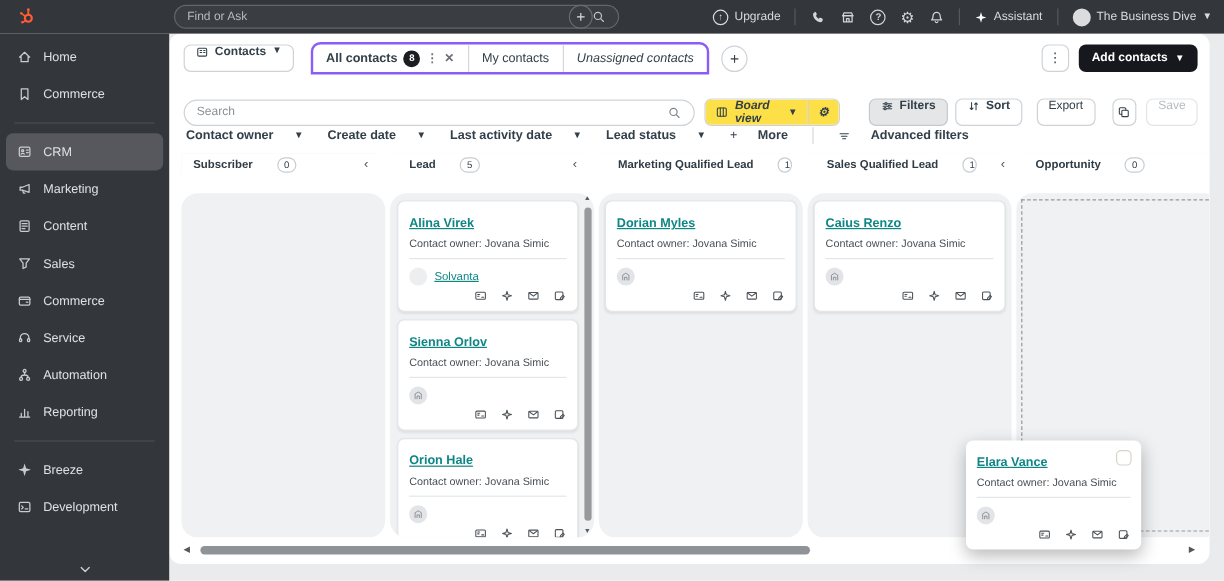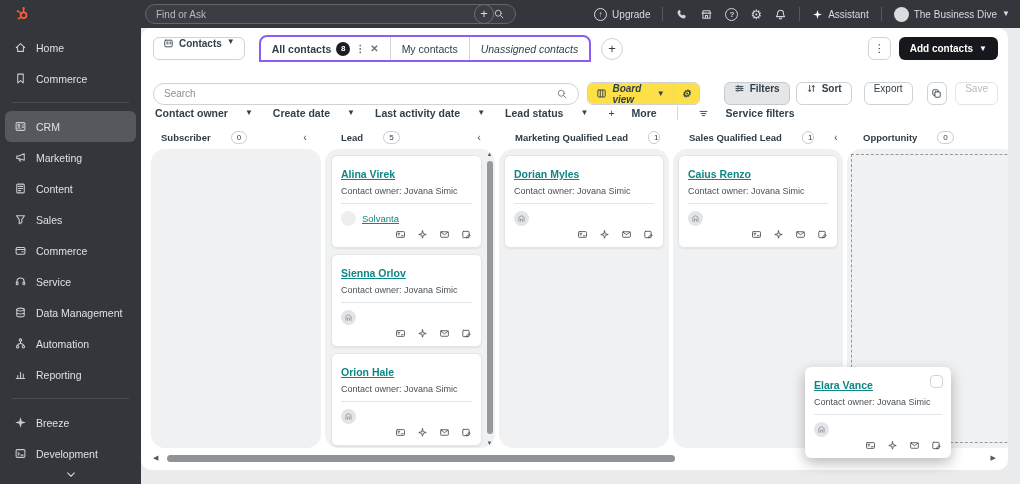--- a/index.html
+++ b/index.html
@@ -84,21 +84,21 @@
   
   .board { position:absolute; left:10px; right:0; top:100px; bottom:22px; display:flex; gap:4px; overflow:hidden; }
   .col { width:170px; flex:none; display:flex; flex-direction:column; }
   .col-head { height:18px; background:#fff; display:flex; align-items:center; gap:20px; padding-left:16px;
     clip-path:polygon(0 0, 162px 0, 170px 50%, 162px 100%, 0 100%, 8px 50%); filter:drop-shadow(0 0 1px #c3c8cc); }
   .col-head.first { clip-path:polygon(0 0, 162px 0, 170px 50%, 162px 100%, 0 100%); padding-left:10px; }
   .col-title { font-size:9.5px; font-weight:bold; color:#2f3b45; white-space:nowrap; }
   .col-count { border:1px solid #c9cdd1; border-radius:8px; background:#fff; font-size:8px; color:#33404a;
     padding:1px 5px; min-width:8px; text-align:center; }
   .col-collapse { margin-left:auto; margin-right:14px; color:#4c5258; font-size:11px; line-height:1; }
-  .col-body { flex:1; margin-top:3px; background:#f0f1f3; border-radius:14px; position:relative; overflow:hidden; }
+  .col-body { flex:1; margin-top:15px; background:#f0f1f3; border-radius:14px; position:relative; overflow:hidden; }
 
   .card { background:#fff; border:1px solid #e3e6e9; border-radius:6px; box-shadow:0 1px 2px rgba(0,0,0,.07);
     margin:6px 13px 6px 6px; padding:8px 9px 5px; position:relative; }
   .col-mql .card, .col-sql .card { margin:6px 5px; }
   .card-name { display:inline-block; color:#0e8686; font-size:10.5px; font-weight:bold; text-decoration:underline; margin-bottom:6px; }
   .card-owner { font-size:9px; color:#4a5056; margin-bottom:7px; }
   .card-div { border-top:1px solid #e4e7e9; margin-bottom:6px; }
   .card-assoc { display:flex; align-items:center; gap:6px; height:16px; }
   .assoc-pill { width:15px; height:15px; border-radius:50%; background:#e2e4e7; display:flex; align-items:center;
     justify-content:center; color:#85898d; }
@@ -261,29 +261,20 @@
           <path d="M3.6 9.2V8a4.4 4.4 0 0 1 8.8 0v1.2"></path>
           <rect x="2.8" y="8.8" width="2.2" height="3.2" rx="1"></rect>
           <rect x="11" y="8.8" width="2.2" height="3.2" rx="1"></rect>
         </svg>
       </span>
     <span>Service</span>
   </div>
   <div class="sb-item">
     <span class="ic">
         <svg width="13" height="13" viewBox="0 0 16 16" class="stk">
-          <ellipse cx="8" cy="4.4" rx="4.6" ry="1.8"></ellipse>
-          <path d="M3.4 4.4v7.2c0 1 2 1.8 4.6 1.8s4.6-.8 4.6-1.8V4.4M3.4 8c0 1 2 1.8 4.6 1.8S12.6 9 12.6 8"></path>
-        </svg>
-      </span>
-    <span>Data Management</span>
-  </div>
-  <div class="sb-item">
-    <span class="ic">
-        <svg width="13" height="13" viewBox="0 0 16 16" class="stk">
           <circle cx="8" cy="3.8" r="1.5"></circle>
           <circle cx="4.4" cy="12" r="1.5"></circle>
           <circle cx="11.6" cy="12" r="1.5"></circle>
           <path d="M8 5.4V8M8 8c-2.2 0-3.6 1.1-3.6 2.6M8 8c2.2 0 3.6 1.1 3.6 2.6"></path>
         </svg>
       </span>
     <span>Automation</span>
   </div>
   <div class="sb-item">
     <span class="ic">
@@ -438,21 +429,21 @@
       <span>+</span>
       <span style="font-weight:bold;">More</span>
     </span>
     <span class="qf-sep"></span>
     <span class="qf">
       <span>
           <svg width="11" height="11" viewBox="0 0 16 16" class="stk">
             <path d="M3 5h10M4.6 8h6.8M6.2 11h3.6"></path>
           </svg>
         </span>
-      <span>Service filters</span>
+      <span>Advanced filters</span>
     </span>
   </div>
 
   <div class="board">
 
     <div class="col">
       <div class="col-head first">
         <span class="col-title">Subscriber</span>
         <span class="col-count">0</span>
         <span class="col-collapse">‹</span>

